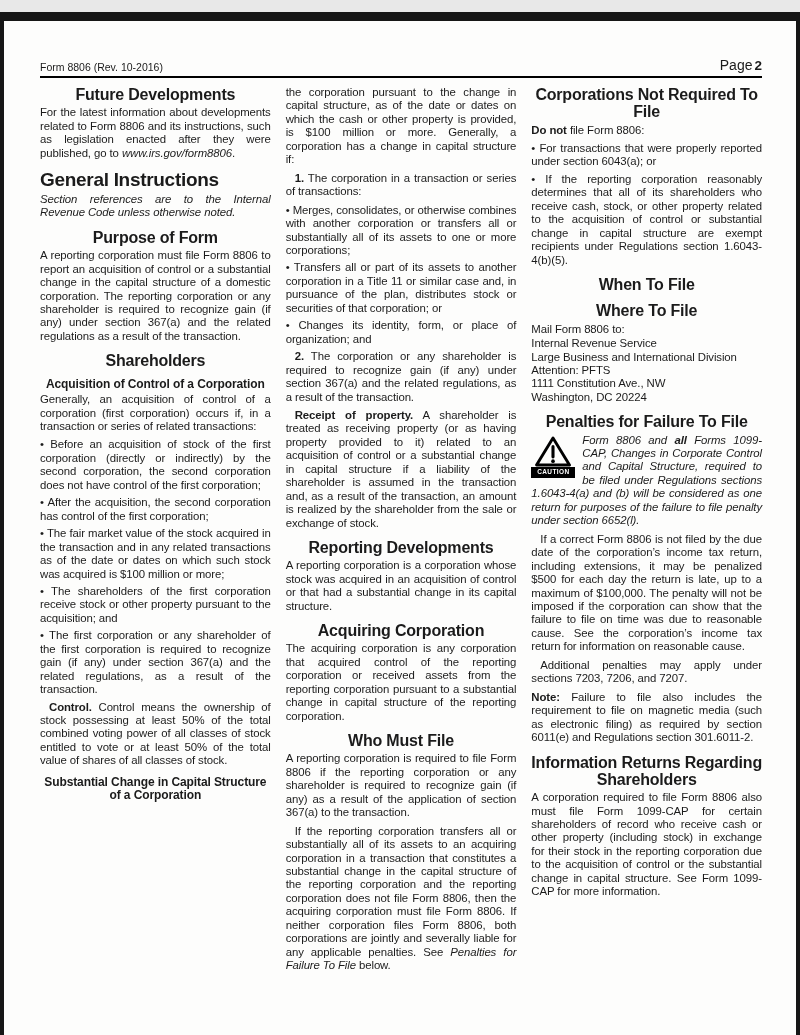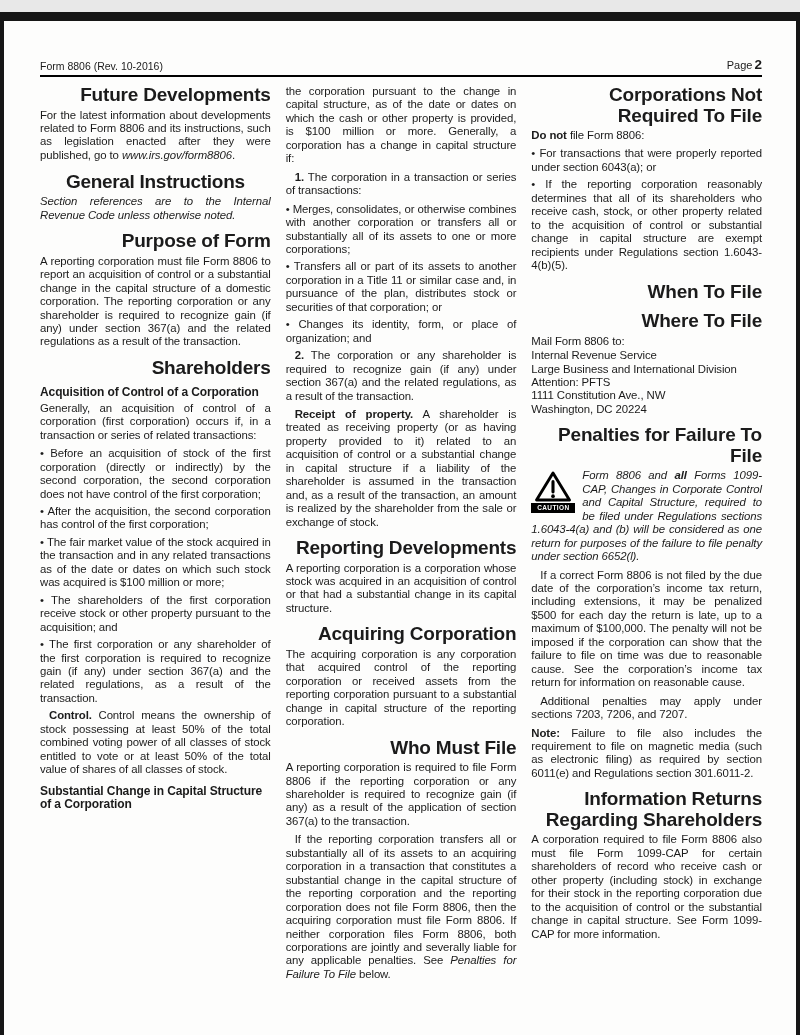--- a/index.html
+++ b/index.html
@@ -8,32 +8,32 @@
   .page {
     width:800px; height:1035px; margin:12px auto;
     background:#fdfdfc; color:#1b1b1b;
     border:solid #161616; border-width:9px 4px 3px 4px;
     padding:36px 34px 0 36px; overflow:hidden;
   }
   .hdr {
     display:flex; justify-content:space-between; align-items:flex-end;
     border-bottom:2px solid #000; padding-bottom:3px; font-size:10.5px;
   }
-  .hdr .pgword { font-size:11px; }
+  .hdr .pgword { font-size:14px; }
   .hdr .pgnum  { font-size:13.5px; font-weight:bold; margin-left:2px; }
   .columns { display:flex; gap:15px; margin-top:8px; }
   .col {
     flex:1 1 0; font-size:11.4px; line-height:1.18;
     text-align:justify; letter-spacing:-0.1px;
   }
   .col > :first-child { margin-top:0; }
   p { margin:0 0 5px; }
-  h1 { font-size:19px;  margin:10px 0 3px; letter-spacing:-0.3px; text-align:center; line-height:1.05; }
-  h2 { font-size:19px; margin:9px 0 3px;  letter-spacing:-0.2px; text-align:right; line-height:1.08; }
-  h3 { font-size:12px;  margin:8px 0 2px;  text-align:left; line-height:1.12; }
+  h1 { font-size:19px;  margin:10px 0 3px; letter-spacing:-0.3px; text-align:left; line-height:1.05; }
+  h2 { font-size:16px; margin:9px 0 3px;  letter-spacing:-0.2px; text-align:center; line-height:1.08; }
+  h3 { font-size:12px;  margin:8px 0 2px;  text-align:center; line-height:1.12; }
   .bullet { margin-bottom:4px; }
   .bullet::before { content:"• "; }
   .fl-indent { text-indent:9px; }
   .note-italic { font-style:italic; margin-bottom:6px; }
   .addr-intro { margin-bottom:1px; }
   .addr { margin-bottom:6px; text-align:left; }
   .caution { margin:3px 0 5px; }
   .caution-badge { float:left; width:44px; margin:2px 7px 1px 0; text-align:center; }
   .caution-word {
     background:#000; color:#fff; font-size:6.5px; font-weight:bold;

